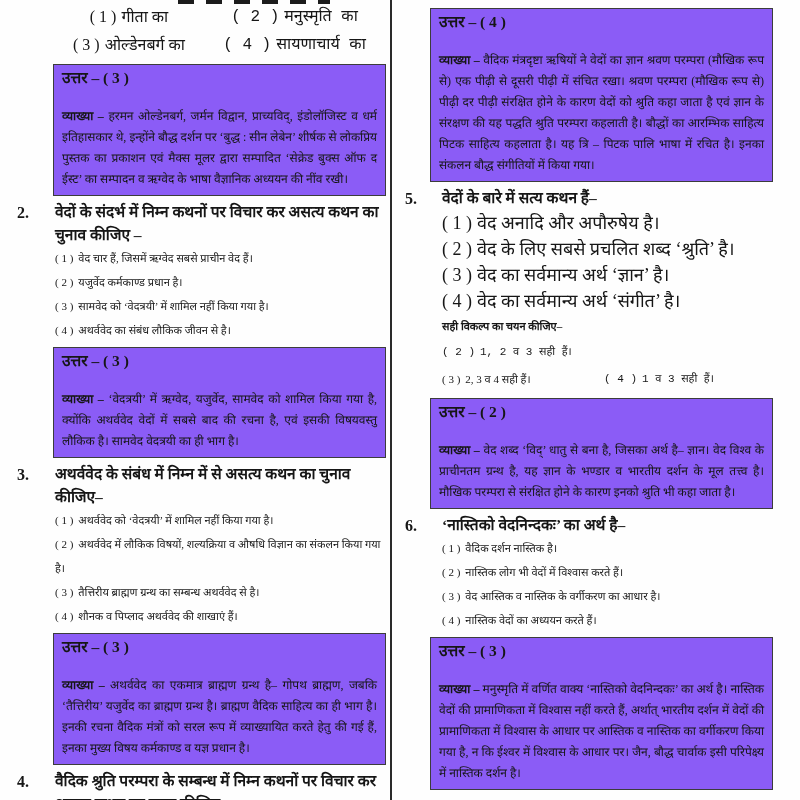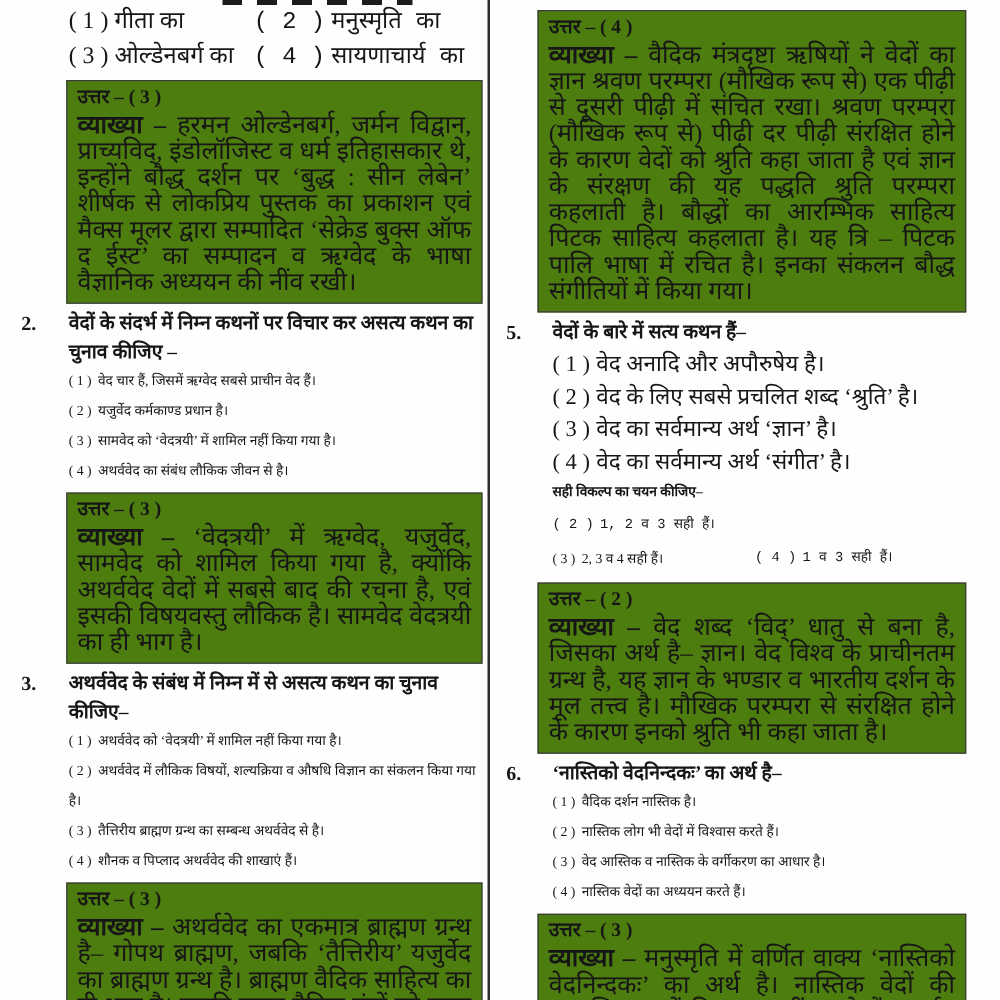--- a/index.html
+++ b/index.html
@@ -21,34 +21,34 @@
   .q-row { display:flex; margin-top:5px; }
   .q-num { flex:0 0 55px; padding-left:17px; font-weight:bold; font-size:16px; line-height:23px; }
   .col-right .q-num { flex:0 0 50px; padding-left:13px; }
   .q-body { flex:1; min-width:0; margin-right:4px; }
   .col-right .q-body { margin-right:0; }
 
   .q-heading { font-weight:bold; font-size:15.5px; line-height:22.5px; }
 
   .opt { font-size:11px; line-height:24px; }
   .onum { margin-right:5px; white-space:nowrap; }
-  .top-block .opt { line-height:28px; font-size:19px; }
+  .top-block .opt { line-height:28px; font-size:16px;text-align:center; }
   .opt-pair { display:flex; }
   .opt-pair .o1 { flex:0 0 148px; }
   .opt-pair .o2 { flex:1;font-family:Liberation Mono, monospace; }
   .choice-pair .o1 { flex:0 0 162px; }
   .choice-pair .opt { line-height:27px; }
   .stmt { font-weight:normal; line-height:26px; font-size:18px; }
   .prompt { font-weight:bold; font-size:11px; line-height:25px; }
 
-  .ans-box { border:1.5px solid #3c3c3c; padding:1px 8px 5px; margin-top:5px; margin-left:-2px; background:#4d7c0f; }
+  .ans-box { border:1.5px solid #3c3c3c; padding:1px 8px 5px; margin-top:5px; margin-left:-2px; background:#8b5cf6; }
   .col-right .ans-box { margin-left:-12px; }
   .col-right > .ans-box.first-box { margin-left:38px; margin-top:2px; }
   .ans-label { font-weight:bold; font-size:15.5px; line-height:24px; }
-  .expl { font-size:20px; line-height:21px; text-align:justify; }
+  .expl { font-size:12px; line-height:21px; text-align:justify;margin-top:16px; }
   .expl b { font-weight:bold; }
 </style>
 </head>
 <body>
 
 <div class="page">
   <div class="frag"></div>
   <div class="divider"></div>
 
   <div class="col col-left">

